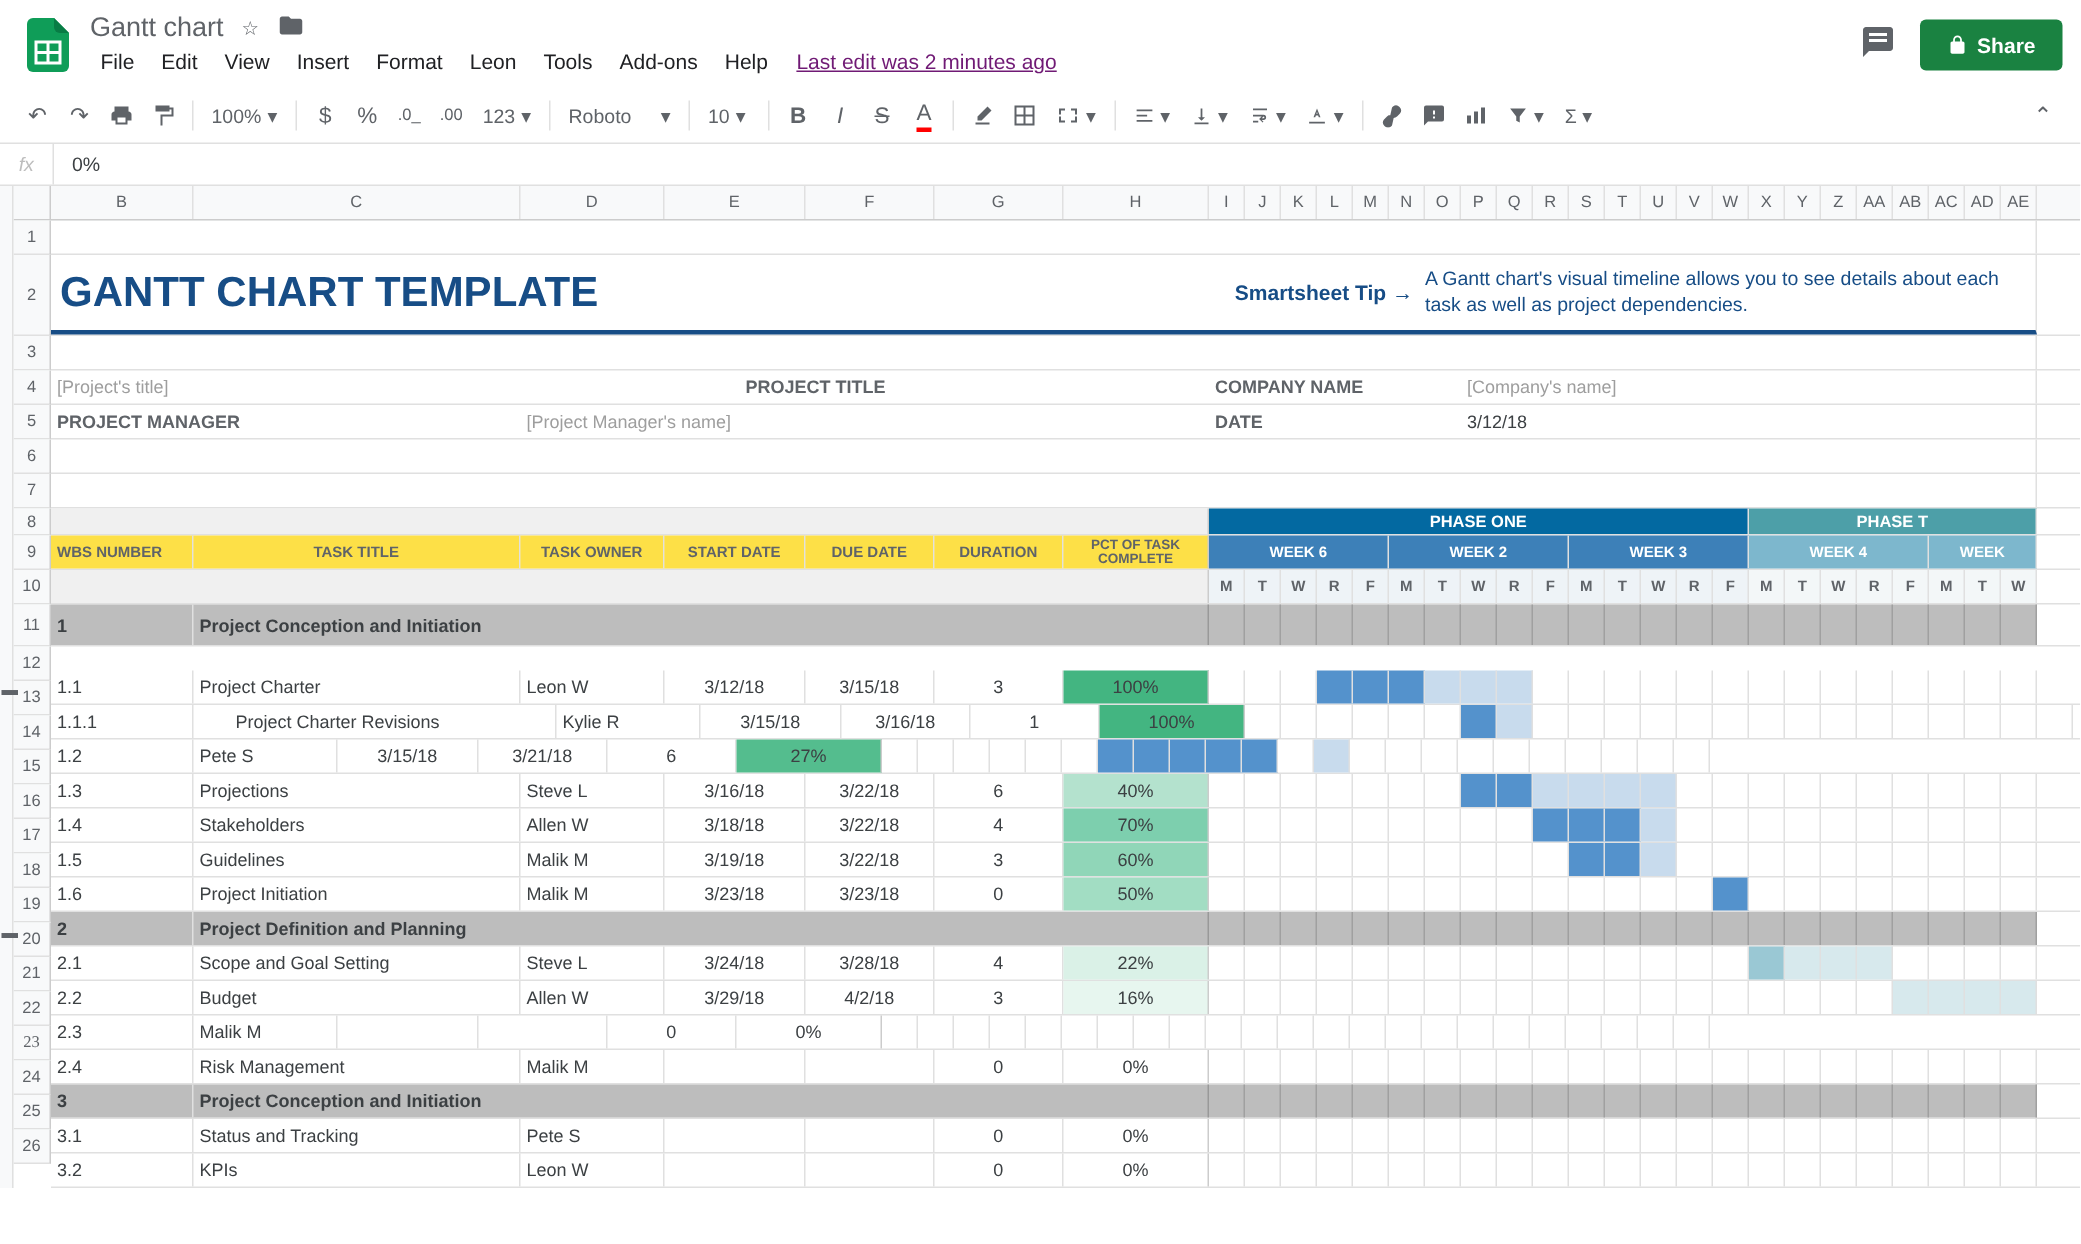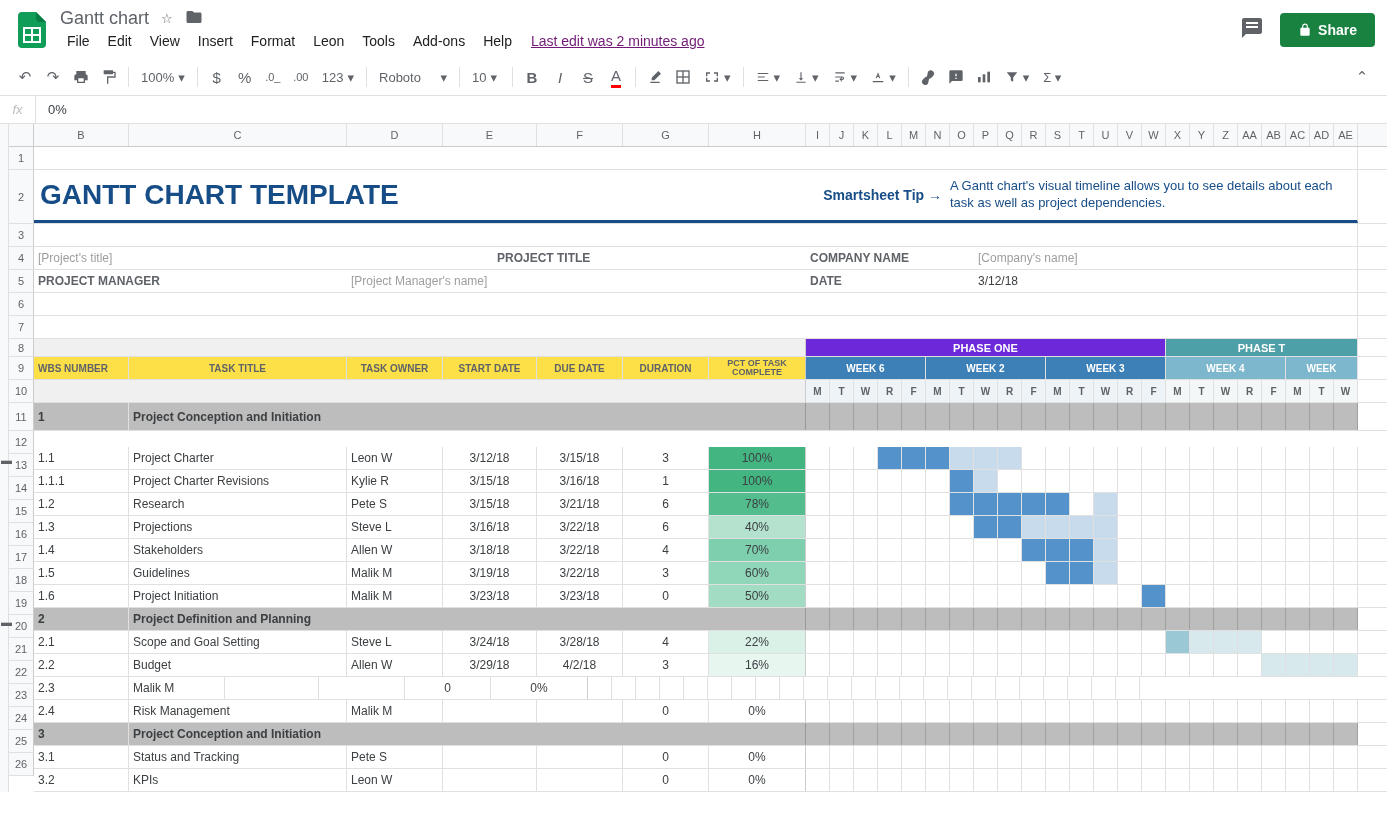--- a/index.html
+++ b/index.html
@@ -34,21 +34,21 @@
 .col-headers { display: flex; height: 23px; background: #f8f9fa; border-bottom: 1px solid #cccccc; }
 .col-h { border-right: 1px solid #e0e0e0; display: flex; align-items: center; justify-content: center; font-size: 11px; color: #5f6368; flex-shrink: 0; }
 .cell-row { display: flex; height: 23px; border-bottom: 1px solid #e0e0e0; }
 .cell { border-right: 1px solid #e0e0e0; display: flex; align-items: center; padding: 0 4px; font-size: 12px; flex-shrink: 0; overflow: hidden; white-space: nowrap; }
 .big-title { font-size: 28px; font-weight: 700; color: #174d86; }
 .blue-link { color: #174d86; font-weight: 600; font-size: 14px; }
 .tip-text { color: #174d86; font-size: 13px; }
 .meta-label { font-weight: 700; color: #5f6368; font-size: 12px; }
 .meta-placeholder { color: #9e9e9e; }
 .header-row { background: #fde047; font-weight: 700; font-size: 10px; color: #5f6368; justify-content: center; text-align: center; }
-.phase1 { background: #6d28d9; color: #fff; justify-content: center; font-weight: 700; font-size: 11px; }
+.phase1 { background: #0369a1; color: #fff; justify-content: center; font-weight: 700; font-size: 11px; }
 .phase2 { background: #4d9fa8; color: #fff; justify-content: center; font-weight: 700; font-size: 11px; }
 .week1 { background: #3d80b8; color: #fff; justify-content: center; font-weight: 700; font-size: 10px; }
 .week2 { background: #7db7cd; color: #fff; justify-content: center; font-weight: 700; font-size: 10px; }
 .day-h { background: #eef3f7; justify-content: center; font-size: 10px; color: #5f6368; font-weight: 600; }
 .day-h2 { background: #f3f7f8; justify-content: center; font-size: 10px; color: #5f6368; font-weight: 600; }
 .section-row { background: #bdbdbd; font-weight: 700; }
 .pct-cell { justify-content: center; }
 .grp-marker { position: absolute; left: 1px; color: #5f6368; font-size: 11px; }
 </style>
 </head>
@@ -231,21 +231,21 @@
         <div class="row-num" style="height: 23px;">13</div>
         <div class="row-num" style="height: 23px;">14</div>
         <div class="row-num" style="height: 23px;">15</div>
         <div class="row-num" style="height: 23px;">16</div>
         <div class="row-num" style="height: 23px;">17</div>
         <div class="row-num" style="height: 23px;">18</div>
         <div class="row-num" style="height: 23px;">19</div>
         <div class="row-num" style="height: 23px;">20</div>
         <div class="row-num" style="height: 23px;">21</div>
         <div class="row-num" style="height: 23px;">22</div>
-        <div class="row-num" style="height: 23px;">23</div>
+        <div class="row-num" style="height: 23px; font-family: Liberation Serif, serif;">23</div>
         <div class="row-num" style="height: 23px;">24</div>
         <div class="row-num" style="height: 23px;">25</div>
         <div class="row-num" style="height: 23px;">26</div>
       </div>
   </div>
   <div class="grid-main">
     <div class="col-headers" id="col-headers">
         <div class="col-h" style="width: 95px;">B</div>
         <div class="col-h" style="width: 218px;">C</div>
         <div class="col-h" style="width: 96px;">D</div>
@@ -406,21 +406,21 @@
           <div class="cell " style="width: 24px;"></div>
           <div class="cell " style="width: 24px;"></div>
           <div class="cell " style="width: 24px;"></div>
           <div class="cell " style="width: 24px;"></div>
           <div class="cell " style="width: 24px;"></div>
           <div class="cell " style="width: 24px;"></div>
           <div class="cell " style="width: 24px;"></div>
         </div>
         <div class="cell-row" style="height: 23px;">
           <div class="cell " style="width: 95px;">1.1.1</div>
-          <div class="cell " style="width: 218px;">Project Charter Revisions</div>
+          <div class="cell " style="width: 218px; margin-left: 24px;">Project Charter Revisions</div>
           <div class="cell " style="width: 96px;">Kylie R</div>
           <div class="cell " style="width: 94px; justify-content: center;">3/15/18</div>
           <div class="cell " style="width: 86px; justify-content: center;">3/16/18</div>
           <div class="cell " style="width: 86px; justify-content: center;">1</div>
           <div class="cell pct-cell" style="width: 97px; background: rgb(67, 181, 129); border-right: 1px solid rgb(204, 204, 204);">100%</div>
           <div class="cell " style="width: 24px;"></div>
           <div class="cell " style="width: 24px;"></div>
           <div class="cell " style="width: 24px;"></div>
           <div class="cell " style="width: 24px;"></div>
           <div class="cell " style="width: 24px;"></div>
@@ -438,26 +438,25 @@
           <div class="cell " style="width: 24px;"></div>
           <div class="cell " style="width: 24px;"></div>
           <div class="cell " style="width: 24px;"></div>
           <div class="cell " style="width: 24px;"></div>
           <div class="cell " style="width: 24px;"></div>
           <div class="cell " style="width: 24px;"></div>
           <div class="cell " style="width: 24px;"></div>
         </div>
         <div class="cell-row" style="height: 23px;">
           <div class="cell " style="width: 95px;">1.2</div>
-          <div class="cell " style="width: 218px;">Research</div>
           <div class="cell " style="width: 96px;">Pete S</div>
           <div class="cell " style="width: 94px; justify-content: center;">3/15/18</div>
           <div class="cell " style="width: 86px; justify-content: center;">3/21/18</div>
           <div class="cell " style="width: 86px; justify-content: center;">6</div>
-          <div class="cell pct-cell" style="width: 97px; background: rgb(84, 189, 142); border-right: 1px solid rgb(204, 204, 204);">78%</div>
+          <div class="cell pct-cell" style="width: 97px; background: rgb(84, 189, 142); border-right: 1px solid rgb(204, 204, 204);">27%</div>
           <div class="cell " style="width: 24px;"></div>
           <div class="cell " style="width: 24px;"></div>
           <div class="cell " style="width: 24px;"></div>
           <div class="cell " style="width: 24px;"></div>
           <div class="cell " style="width: 24px;"></div>
           <div class="cell " style="width: 24px;"></div>
           <div class="cell " style="width: 24px; background: rgb(84, 146, 204);"></div>
           <div class="cell " style="width: 24px; background: rgb(84, 146, 204);"></div>
           <div class="cell " style="width: 24px; background: rgb(84, 146, 204);"></div>
           <div class="cell " style="width: 24px; background: rgb(84, 146, 204);"></div>

